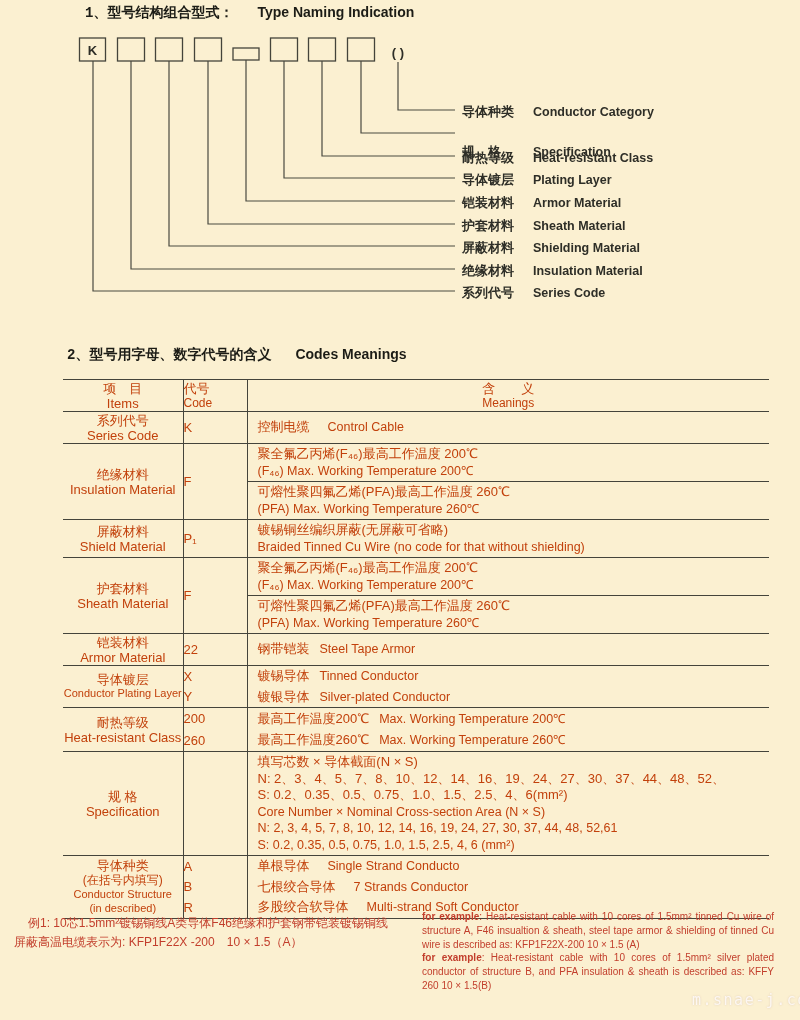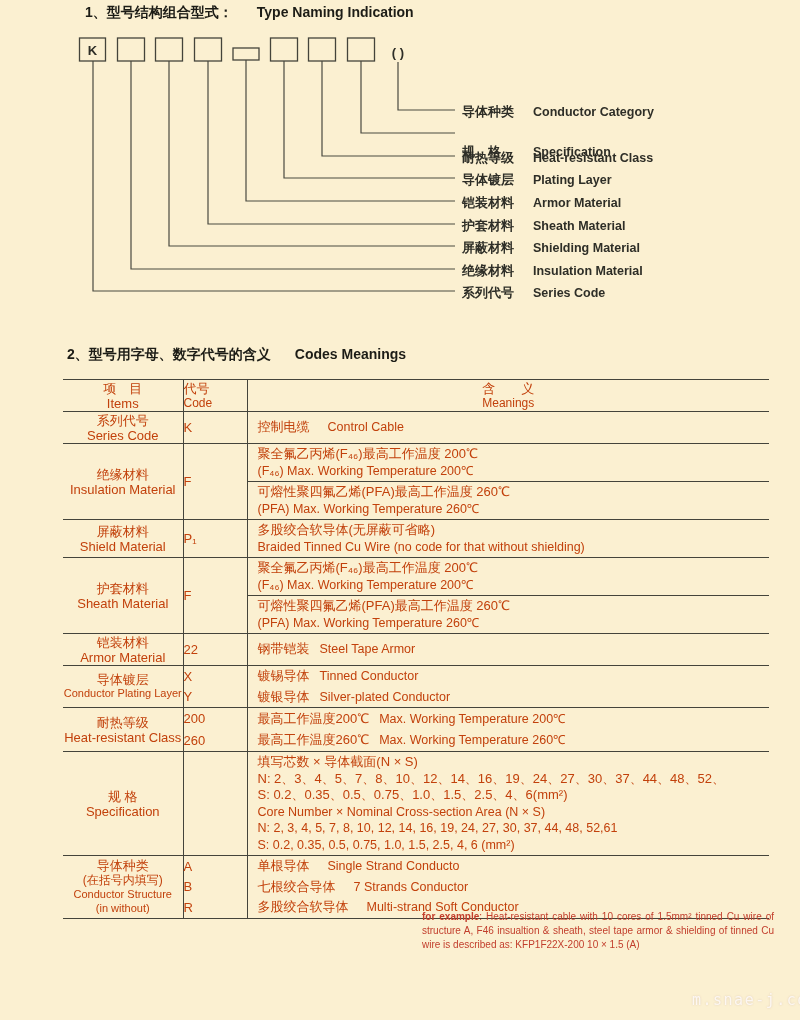--- a/index.html
+++ b/index.html
@@ -5,21 +5,21 @@
   * { margin:0; padding:0; box-sizing:border-box; }
   html,body { width:800px; height:1020px; }
   body {
     position:relative; overflow:hidden;
     background:#FBF0D1;
     font-family:"Liberation Sans", sans-serif;
     color:#2F2F28;
   }
   
   .sec-title { position:absolute; font-weight:bold; font-size:14px; color:#1C1C16; white-space:nowrap; }
-  .sec-title .zh-part { margin-right:24px; }
+  .sec-title .zh-part { margin-right:24px;font-family:Liberation Mono, monospace; }
   #title1 { left:85px; top:4px; }
   #title2 { left:67px; top:346px; }
 
   
   #diagram-svg { position:absolute; left:0; top:0; }
   .dbox { fill:none; stroke:#44443B; stroke-width:1.3; }
   .dline { fill:none; stroke:#4A4A40; stroke-width:1.2; }
   .dlabel { position:absolute; left:462px; font-weight:bold; color:#2E2E27; white-space:nowrap; }
   .dlabel .zh { font-size:13px; display:inline-block; width:71px; }
   .dlabel .en { font-size:12.5px; }
@@ -183,21 +183,21 @@
     </td>
   </tr>
 
   <tr class="rb h-shield">
     <td class="item">
       <div>屏蔽材料</div>
       <div class="en">Shield Material</div>
     </td>
     <td class="cc">P₁</td>
     <td class="mean">
-      <div>多股绞合软导体(无屏蔽可省略)</div>
+      <div>镀锡铜丝编织屏蔽(无屏蔽可省略)</div>
       <div class="en">Braided Tinned Cu Wire (no code for that without shielding)</div>
     </td>
   </tr>
 
   <tr class="rb h-sub34">
     <td class="item" rowspan="2">
       <div>护套材料</div>
       <div class="en">Sheath Material</div>
     </td>
     <td class="cc" rowspan="2">F</td>
@@ -272,21 +272,21 @@
       <div class="en">N: 2, 3, 4, 5, 7, 8, 10, 12, 14, 16, 19, 24, 27, 30, 37, 44, 48, 52,61</div>
       <div class="en">S: 0.2, 0.35, 0.5, 0.75, 1.0, 1.5, 2.5, 4, 6 (mm²)</div>
     </td>
   </tr>
 
   <tr class="rb h-cond">
     <td class="item" rowspan="3">
       <div>导体种类</div>
       <div style="font-size:12px">(在括号内填写)</div>
       <div class="sm">Conductor Structure</div>
-      <div class="sm">(in without)</div>
+      <div class="sm">(in described)</div>
     </td>
     <td class="cc">A</td>
     <td class="mean">
       <span class="gap-lg">单根导体</span><span class="en">Single Strand Conducto</span>
     </td>
   </tr>
   <tr class="h-cond">
     <td class="cc">B</td>
     <td class="mean">
       <span class="gap-lg">七根绞合导体</span><span class="en">7 Strands Conductor</span>
@@ -295,18 +295,20 @@
   <tr class="h-cond">
     <td class="cc">R</td>
     <td class="mean">
       <span class="gap-lg">多股绞合软导体</span><span class="en">Multi-strand Soft Conductor</span>
     </td>
   </tr>
 </tbody>
   </table>
 
 <div id="examples-zh">
+  <div class="p1">例1: 10芯1.5mm²镀锡铜线A类导体F46绝缘和护套钢带铠装镀锡铜线屏蔽高温电缆表示为: KFP1F22X -200　10 × 1.5（A）</div>
 </div>
 <div id="examples-en">
   <div><b>for example</b><span>: Heat-resistant cable with 10 cores of 1.5mm² tinned Cu wire of structure A, F46 insualtion &amp; sheath, steel tape armor &amp; shielding of tinned Cu wire is described as:  KFP1F22X-200  10 × 1.5 (A)</span></div>
+  <div><b>for example</b><span>: Heat-resistant cable with 10 cores of 1.5mm² silver plated conductor of structure B, and PFA insulation &amp; sheath is described as:  KFFY 260  10 × 1.5(B)</span></div>
 </div>
 
 <div id="watermark">m.snae-j.com</div>
 
 </body></html>

